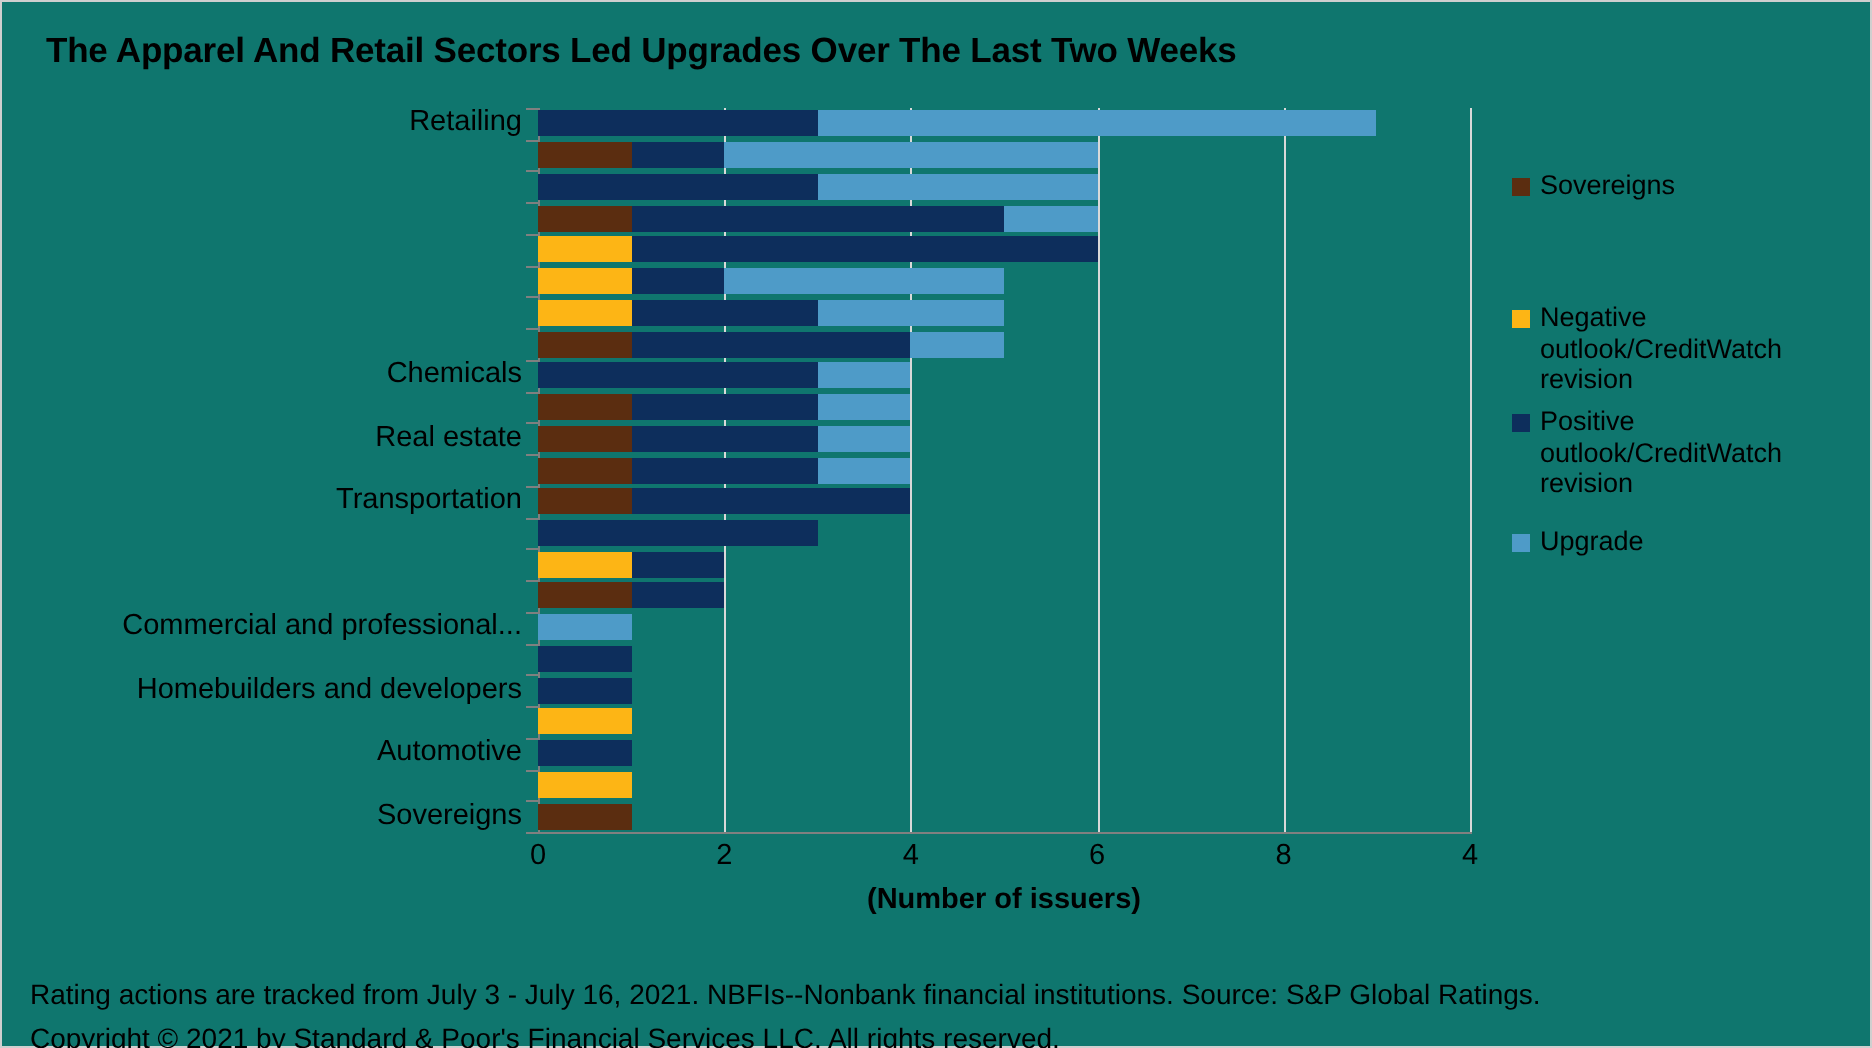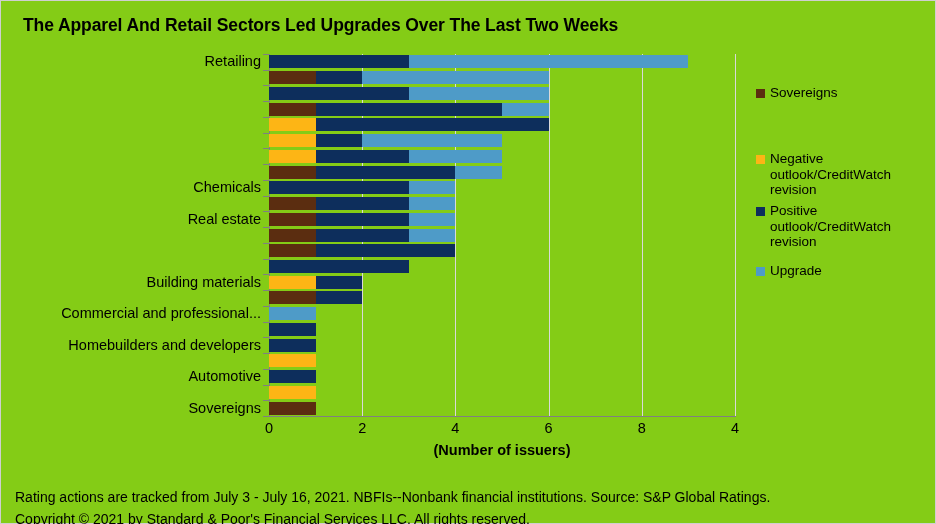--- a/index.html
+++ b/index.html
@@ -6,21 +6,21 @@
   body{
     width:936px;height:524px;
     background:#ffffff;
     font-family:"Liberation Sans", sans-serif;
     color:#000000;
     overflow:hidden;
     position:relative;
   }
   #frame{
     position:absolute;left:0;top:0;width:936px;height:524px;
-    border:1px solid #cfcfcf;box-sizing:border-box;background:#84cc16;
+    border:1px solid #cfcfcf;box-sizing:border-box;background:#0f766e;
   }
   #title{
     position:absolute;left:22px;top:14px;width:880px;
     font-size:17.5px;font-weight:bold;letter-spacing:-0.1px;
     color:#000;white-space:nowrap;
   }
 
   
   #plot{
     position:absolute;
@@ -84,21 +84,21 @@
 <body>
 
 <div id="frame">
 
   <div id="title">The Apparel And Retail Sectors Led Upgrades Over The Last Two Weeks</div>
 
   <div id="catlabels">
       <div class="catlabel" style="top: -0.630435px;">Retailing</div>
       <div class="catlabel" style="top: 125.283px;">Chemicals</div>
       <div class="catlabel" style="top: 156.761px;">Real estate</div>
-      <div class="catlabel" style="top: 219.717px;">Building materials</div>
+      <div class="catlabel" style="top: 188.239px;">Transportation</div>
       <div class="catlabel" style="top: 251.196px;">Commercial and professional...</div>
       <div class="catlabel" style="top: 282.674px;">Homebuilders and developers</div>
       <div class="catlabel" style="top: 314.152px;">Automotive</div>
       <div class="catlabel" style="top: 345.63px;">Sovereigns</div>
     </div>
 
   <div id="axis-y-line"></div>
   <div id="axis-x-line"></div>
 
   <div id="plot">

